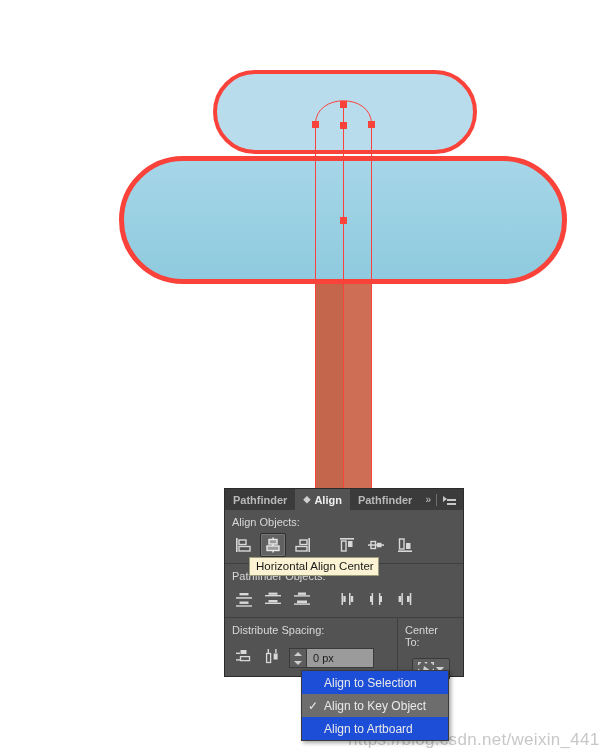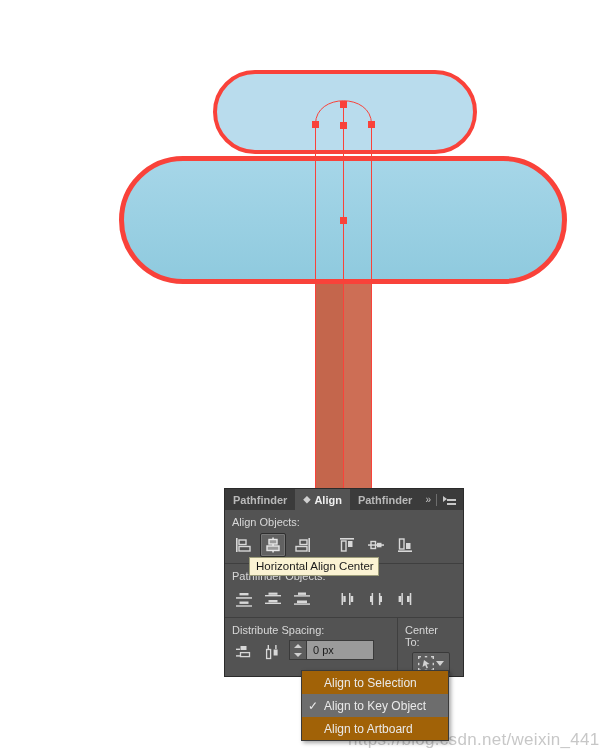--- a/index.html
+++ b/index.html
@@ -110,21 +110,21 @@
     background:#616161;
     border:1px solid #2e2e2e;
     box-shadow:inset 0 0 0 1px #777;
   }
   .gap{width:16px;}
   .hr{height:1px;background:#3f3f3f;margin:5px 0 0 0;}
 
   .row-spacing{display:flex;align-items:flex-start;}
   .col-left{width:172px;}
   .col-right{width:66px;border-left:1px solid #3f3f3f;box-sizing:border-box;}
-  .sp-controls{display:flex;align-items:flex-start;padding:0 6px;height:28px;}
+  .sp-controls{display:flex;align-items:flex-end;padding:0 6px;height:28px;}
   .stepper{
     width:17px;height:20px;background:#5d5d5d;
     border:1px solid #3a3a3a;border-right:none;
     display:flex;flex-direction:column;align-items:center;justify-content:space-around;
     box-sizing:border-box;
   }
   .stepper span{
     width:0;height:0;border-left:4px solid transparent;border-right:4px solid transparent;
   }
   .stepper .up{border-bottom:4px solid #cfcfcf;}
@@ -152,21 +152,21 @@
     border:1px solid #9d9d7a;
     font-size:11.5px;
     padding:2px 4px 3px 6px;
     white-space:nowrap;
     z-index:40;
   }
 
   
   #alignto-menu{
     position:absolute;left:258px;top:670px;width:146px;
-    background:#a16207;border:1px solid #3a3a3a;
+    background:#1d4ed8;border:1px solid #3a3a3a;
     box-shadow:2px 2px 4px rgba(0,0,0,.35);
     z-index:50;
   }
   .mi{
     display:flex;align-items:center;height:23px;
     font-size:12px;color:#eaeaea;
     padding-left:6px;white-space:nowrap;
   }
   .mi.on{background:#6d6d6d;}
   .mi .ck{width:16px;font-size:12px;color:#eaeaea;}

